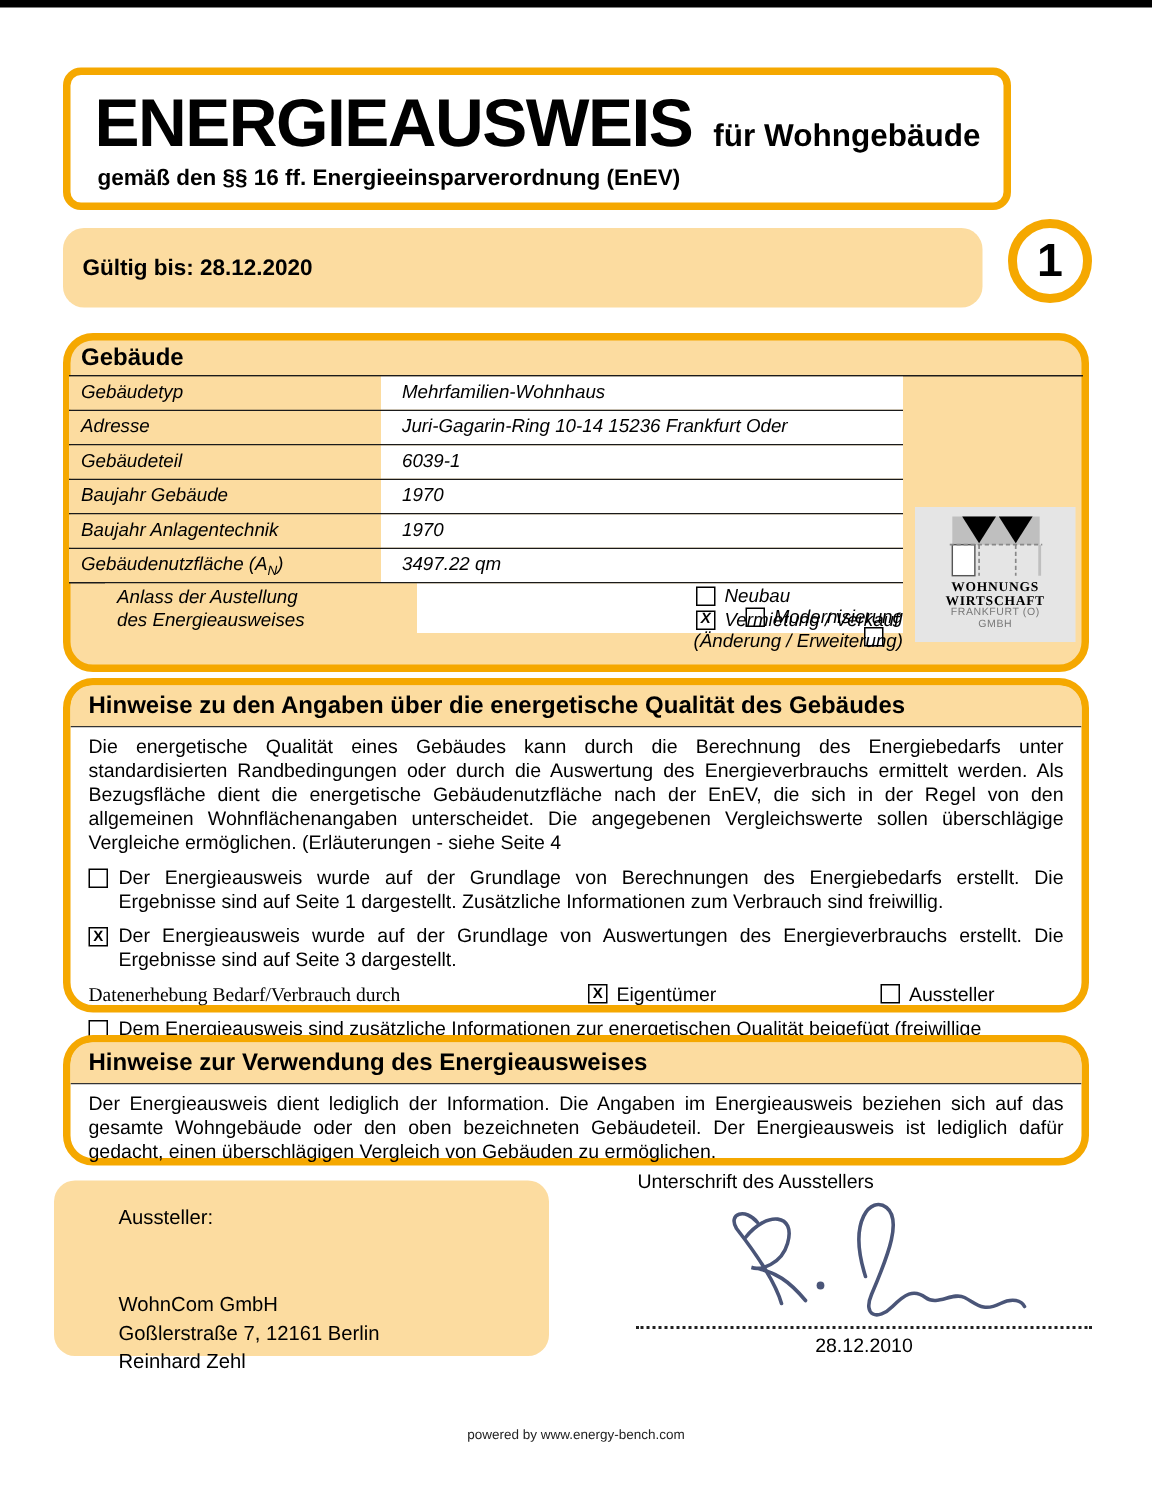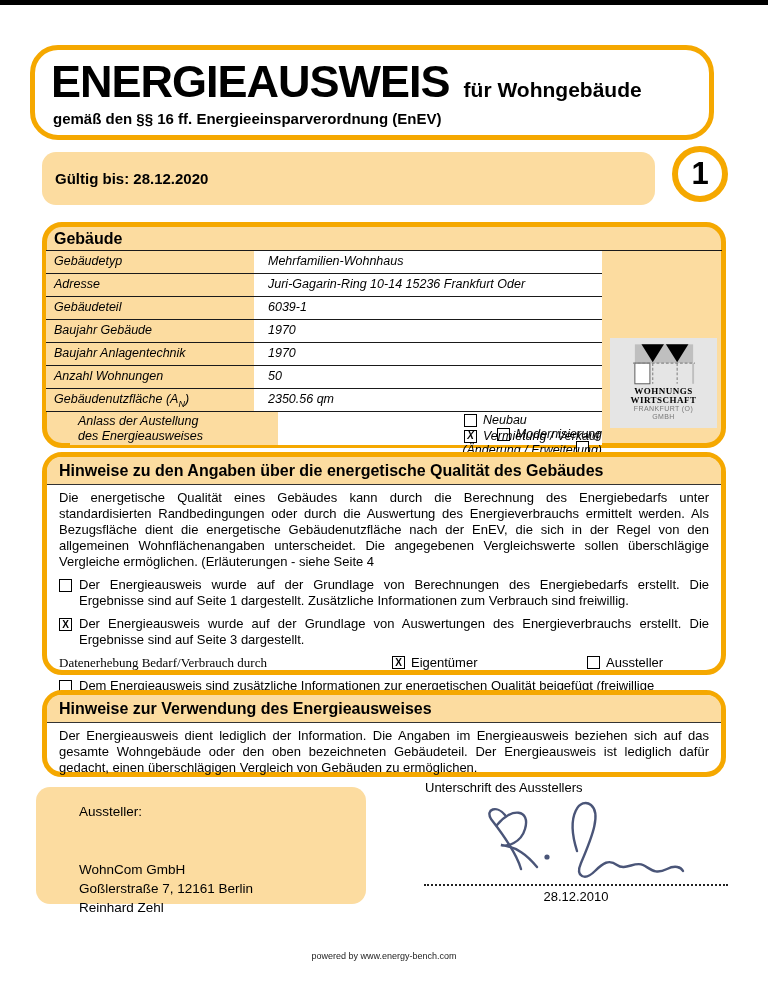--- a/index.html
+++ b/index.html
@@ -4,21 +4,21 @@
 <style>
   html,body{margin:0;padding:0;}
   body{background:#ffffff;font-family:"Liberation Sans",sans-serif;color:#000;}
   .page{position:relative;width:768px;height:994px;background:#fff;overflow:hidden;}
   .topbar{position:absolute;left:0;top:0;width:768px;height:5px;background:#000;}
 
   
   .obox{position:absolute;box-sizing:border-box;border:5px solid #F5A800;border-radius:20px;background:#fff;}
 
   
-  .header-box{left:30px;top:45px;width:684px;height:95px;border-radius:28px;}
+  .header-box{left:42px;top:45px;width:632px;height:95px;border-radius:12px;}
   .header-title-row{position:absolute;left:16px;top:6px;white-space:nowrap;}
   .header-title{font-size:45px;font-weight:900;letter-spacing:-1px;}
   .header-title-suffix{font-size:21px;font-weight:700;margin-left:14px;}
   .header-subtitle{position:absolute;left:18px;bottom:8px;font-size:15px;font-weight:700;}
 
   
   .valid-bar{position:absolute;left:42px;top:152px;width:613px;height:53px;background:#FCDCA0;border-radius:14px;display:flex;align-items:center;}
   .valid-bar span{font-size:15px;font-weight:700;padding-left:13px;}
   .page-circle{position:absolute;left:672px;top:146px;width:56px;height:56px;box-sizing:border-box;border:6px solid #F5A800;border-radius:50%;background:#fff;display:flex;align-items:center;justify-content:center;font-size:31px;font-weight:700;}
 
@@ -113,28 +113,23 @@
       <div class="lcell">Baujahr Gebäude</div>
         <div class="gap"></div>
         <div class="vcell">1970</div>
     </div>
     <div class="brow">
       <div class="lcell">Baujahr Anlagentechnik</div>
         <div class="gap"></div>
         <div class="vcell">1970</div>
     </div>
     <div class="brow">
-      <div class="lcell">Anzahl Wohnungen</div>
-        <div class="gap"></div>
-        <div class="vcell">50</div>
-    </div>
-    <div class="brow">
       <div class="lcell"><span>Gebäudenutzfläche (A</span><sub class="an">N</sub><span>)</span></div>
       <div class="gap"></div>
-      <div class="vcell">2350.56 qm</div>
+      <div class="vcell">3497.22 qm</div>
     </div>
     <div class="brow reason">
       <div class="lcell">
         <div>Anlass der Austellung</div>
         <div>des Energieausweises</div>
       </div>
       <div class="gap"></div>
       <div class="vcell">
         <div class="optline">
           <span class="o1">

